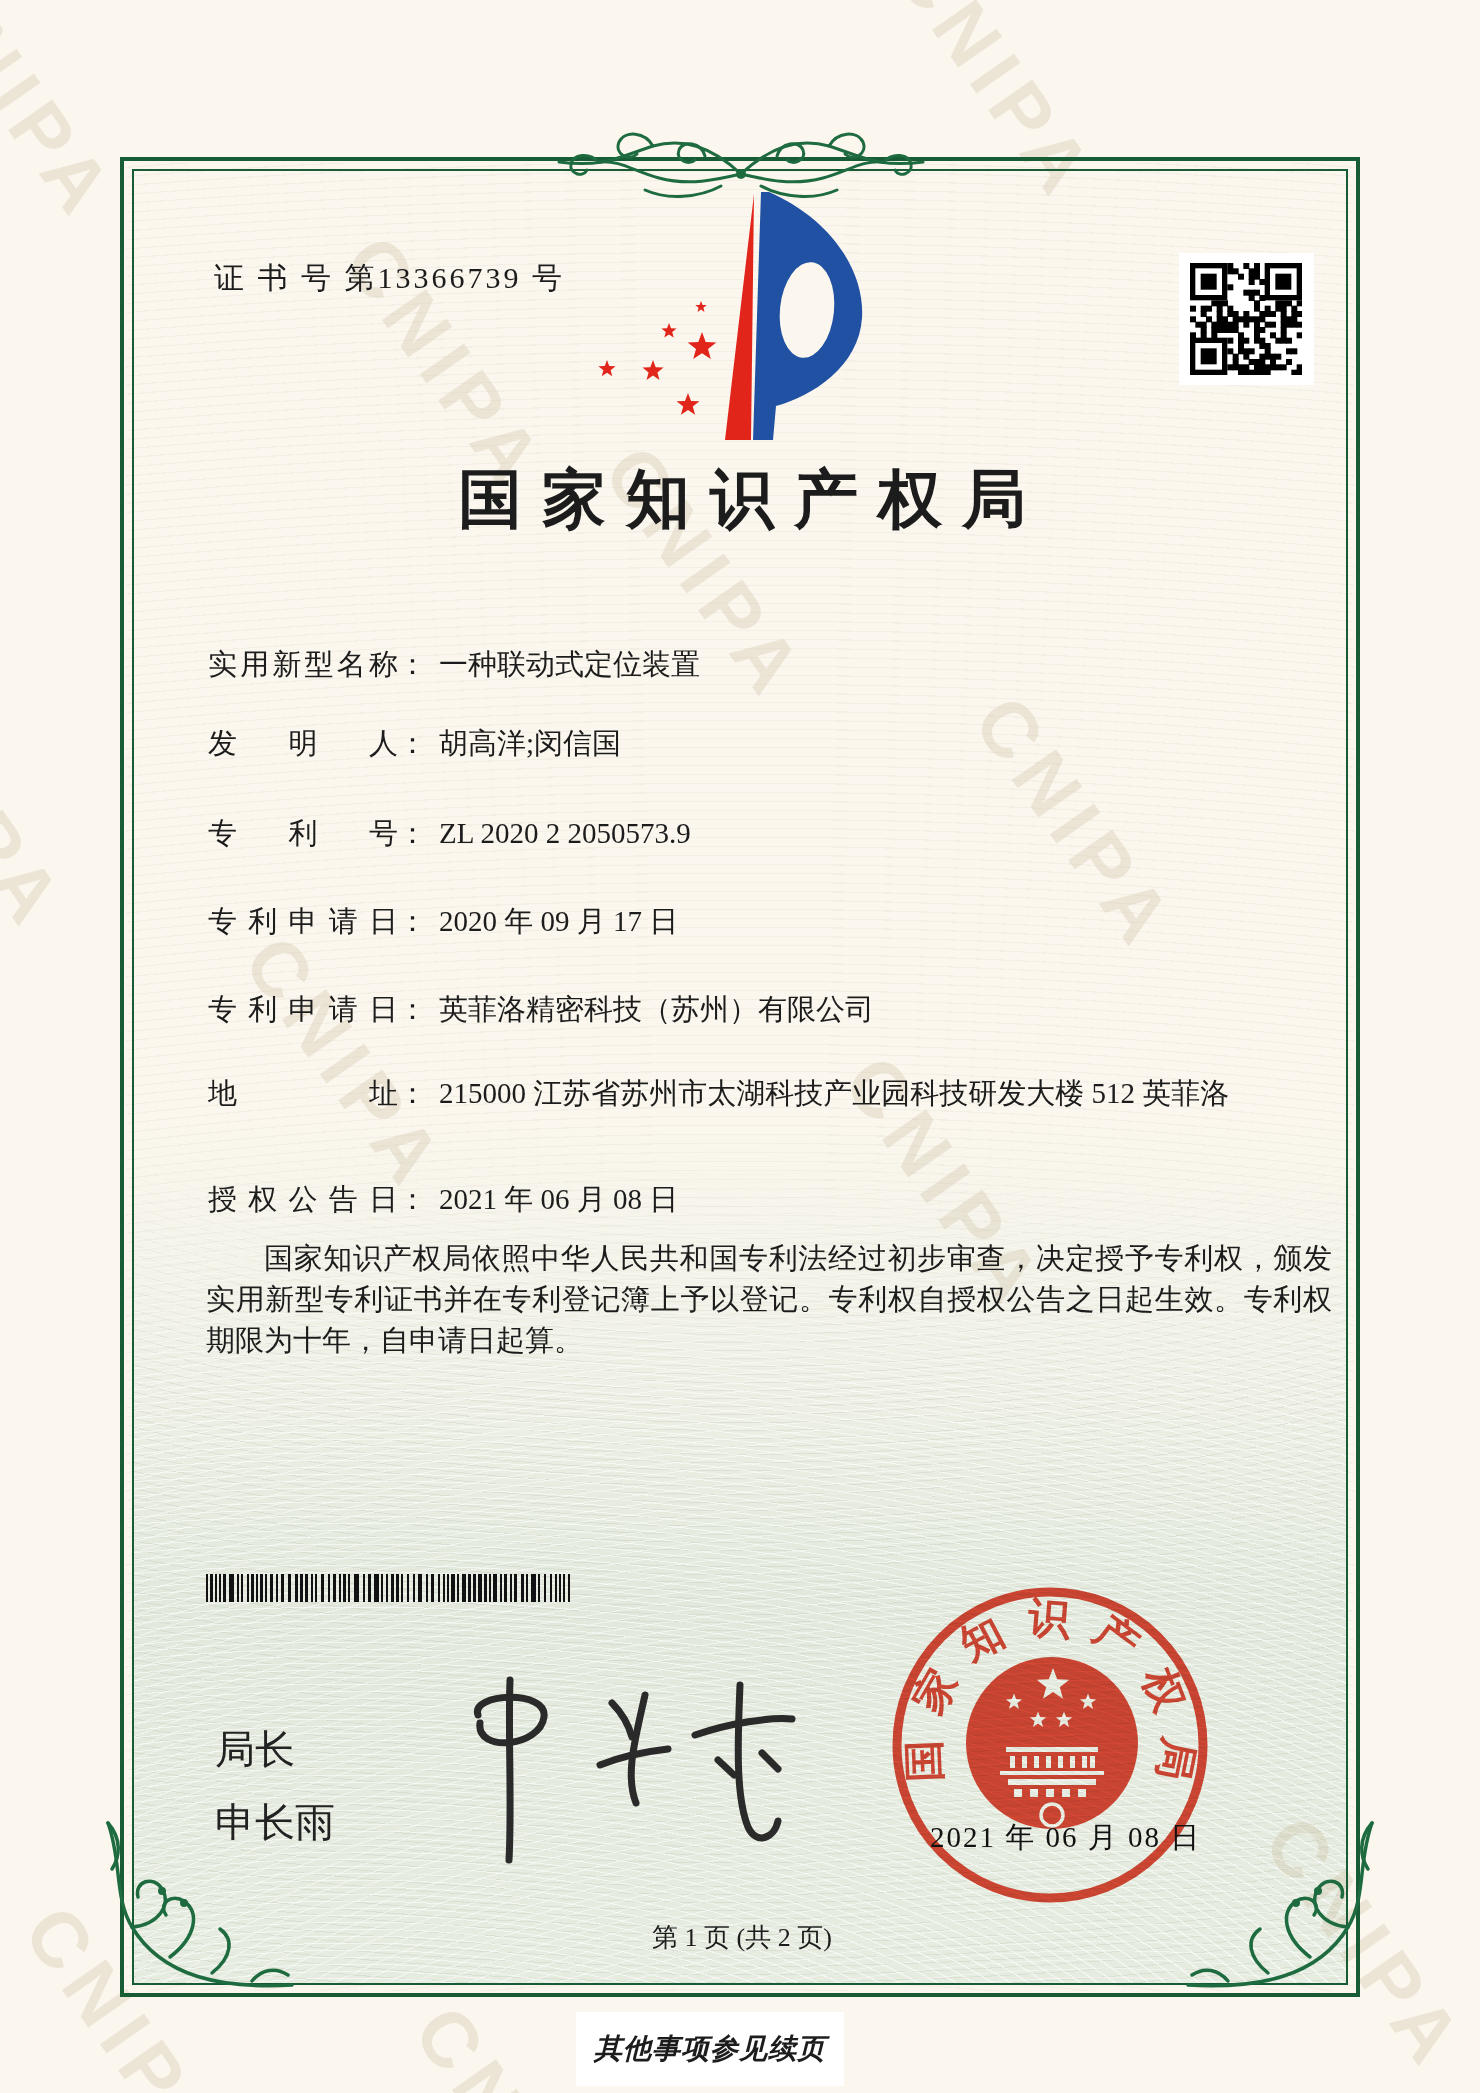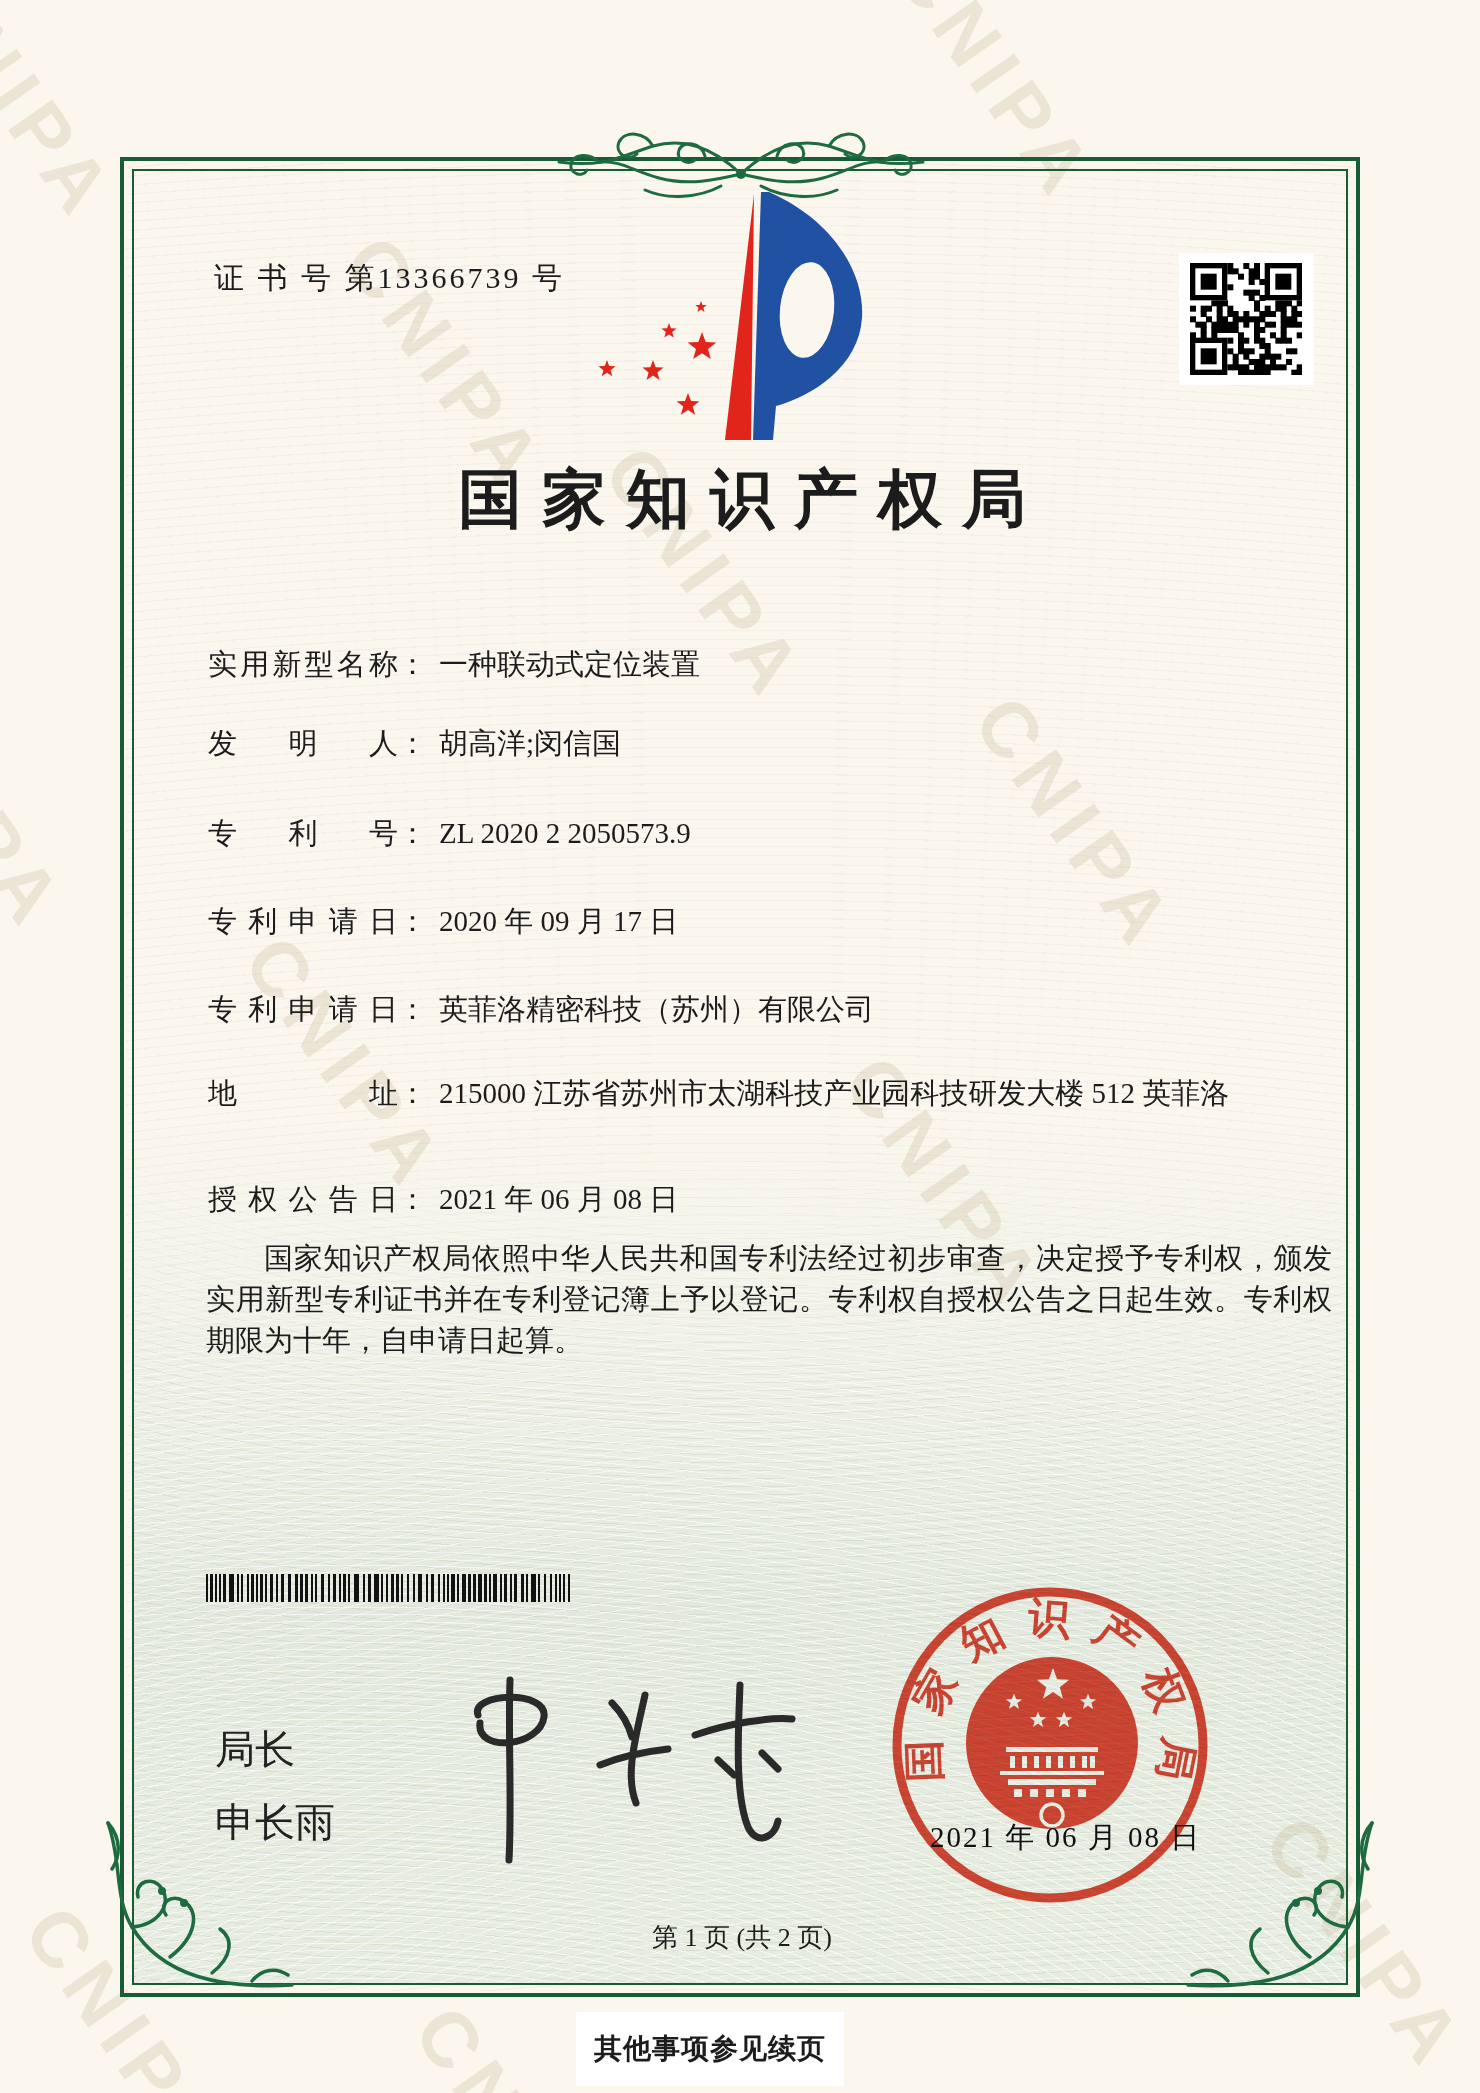--- a/index.html
+++ b/index.html
@@ -61,21 +61,21 @@
   .g2{position:absolute;left:549px;top:0;}
   .body-text{position:absolute;left:206px;top:1238px;width:1126px;z-index:4;font-size:29px;}
   .body-text p{margin:0;text-indent:58px;text-align:justify;line-height:41px;}
   .sign-label{position:absolute;left:215px;z-index:4;
     font-family:"Liberation Sans","DejaVu Sans",sans-serif;font-size:40px;font-weight:500;color:#222;}
   .seal-date{position:absolute;left:930px;top:1818px;z-index:6;font-size:29px;letter-spacing:2px;color:#111;}
   .page-num{position:absolute;left:120px;top:1920px;width:1244px;text-align:center;z-index:4;font-size:26px;}
   .note-box{
     position:absolute;left:576px;top:2012px;width:268px;height:74px;z-index:4;
     background:#ffffff;display:flex;align-items:center;justify-content:center;
-    font-size:28px;font-weight:600;letter-spacing:1px;
+    font-size:28px;font-weight:600;letter-spacing:1px;font-style:italic;
   }
   
   .qr-box{position:absolute;left:1179px;top:253px;width:135px;height:132px;background:#fff;z-index:4;}
   .qr-box svg{position:absolute;left:11px;top:10px;}
   .barcode{position:absolute;left:206px;top:1574px;z-index:4;}
   .logo{position:absolute;left:575px;top:188px;z-index:4;}
   .seal{position:absolute;left:880px;top:1575px;z-index:5;opacity:.93;mix-blend-mode:multiply;}
   .signature{position:absolute;left:440px;top:1655px;z-index:4;}
   .orn{z-index:3;pointer-events:none;}
 </style>

